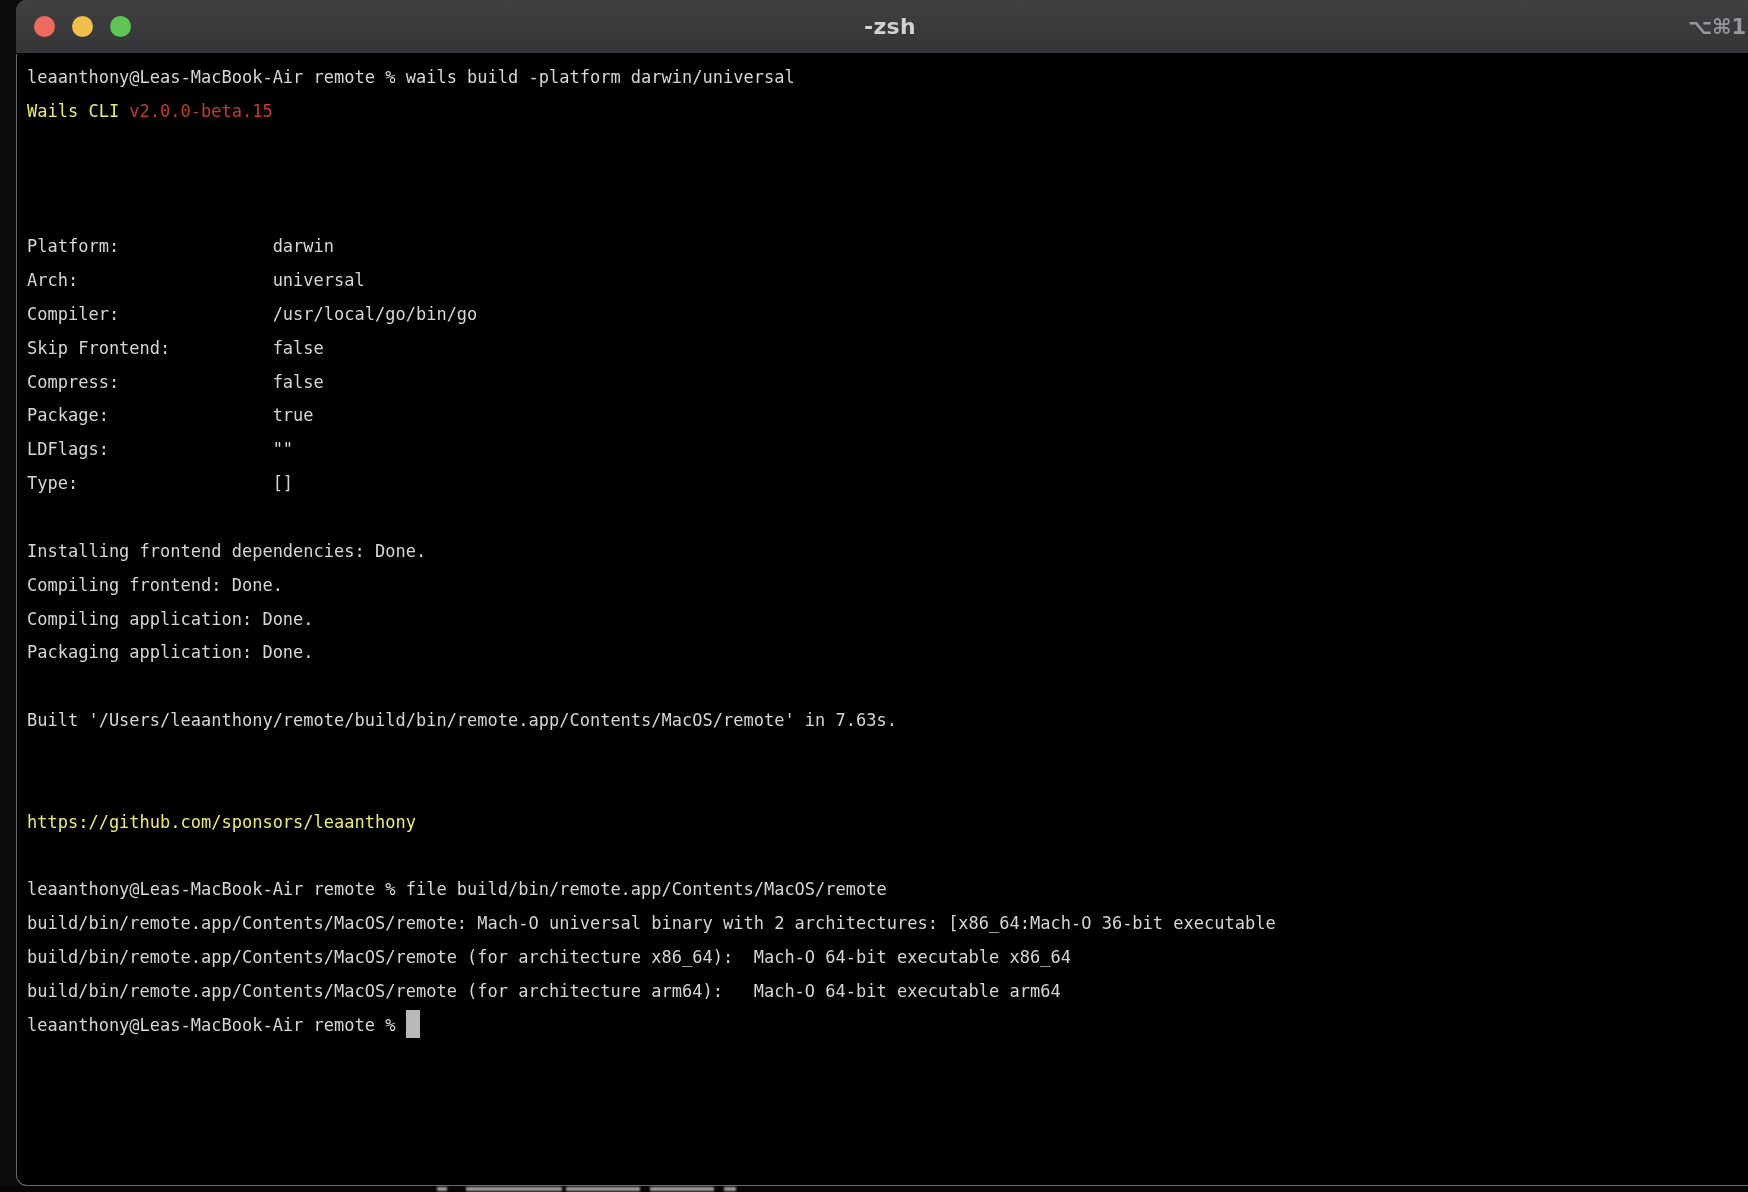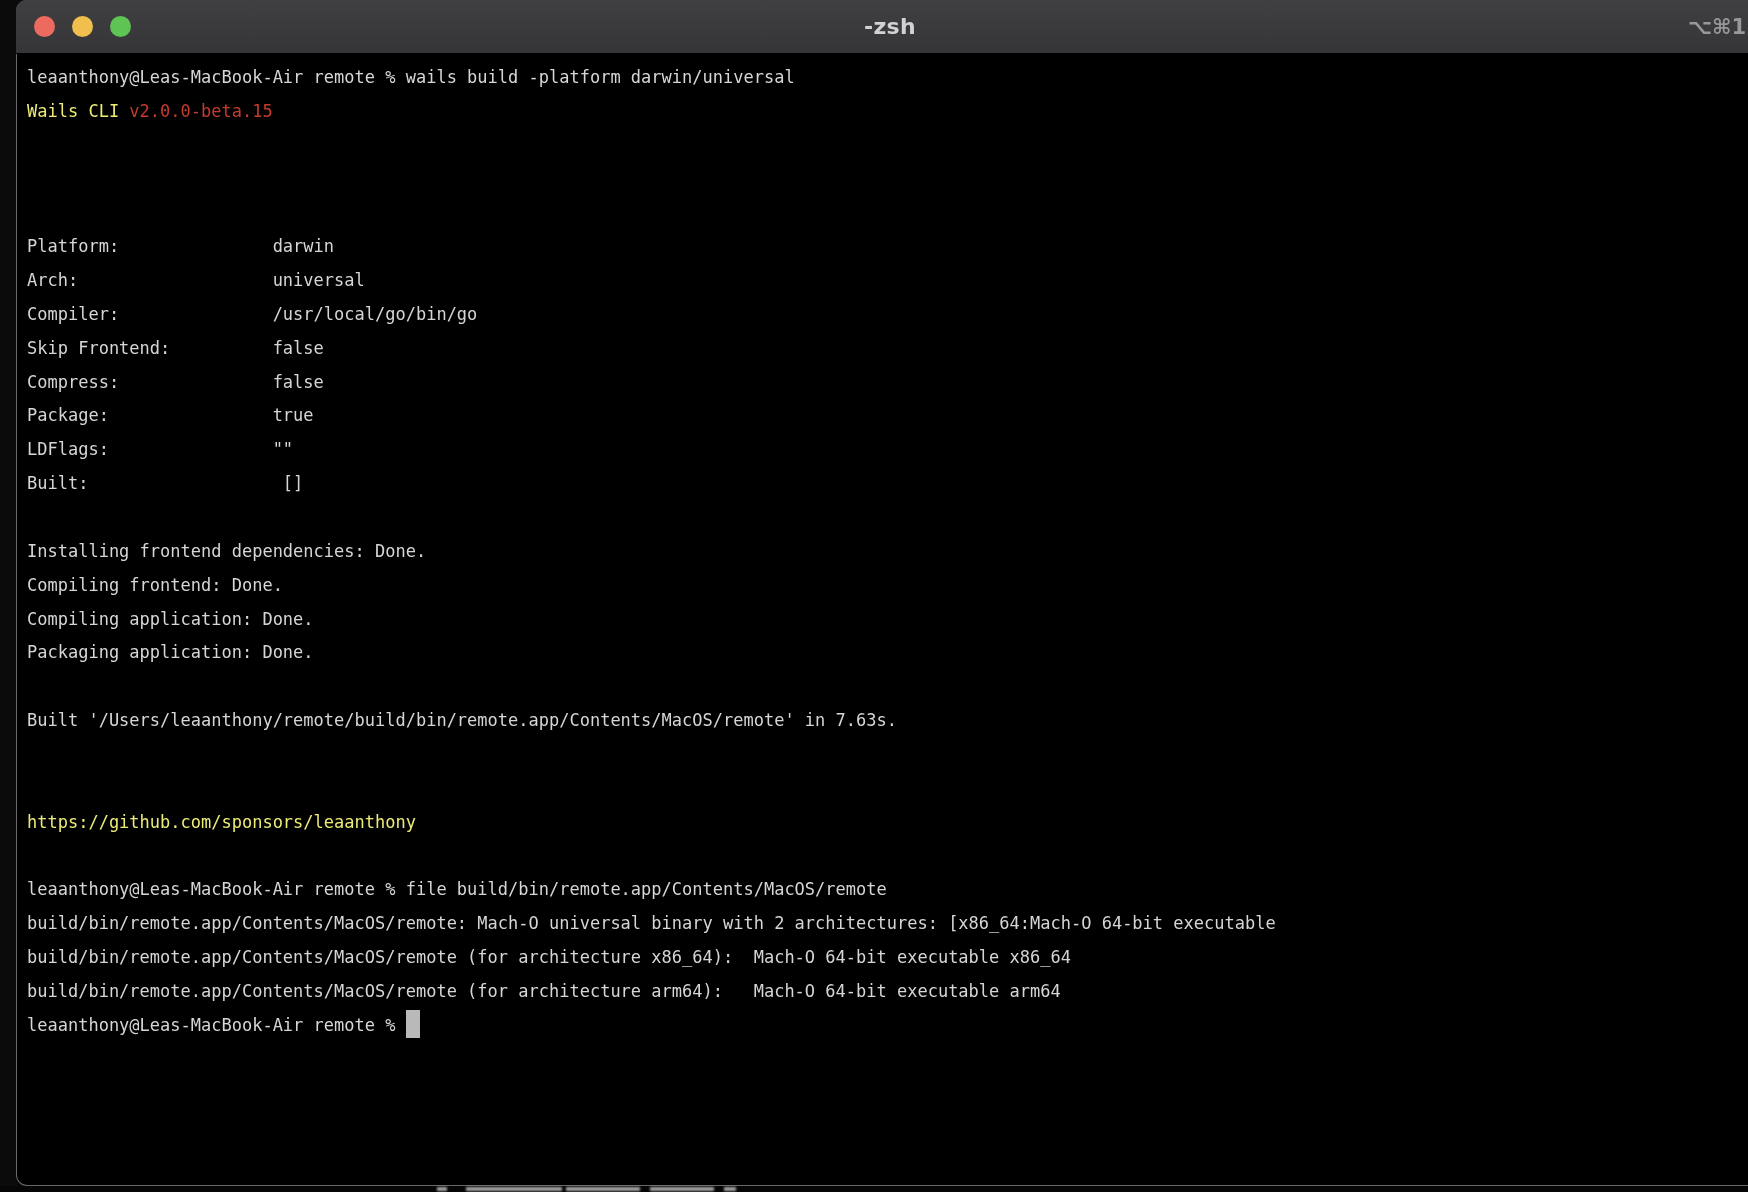--- a/index.html
+++ b/index.html
@@ -91,34 +91,34 @@
         <div class="line"></div>
         <div class="line"></div>
         <div class="line"></div>
         <div class="line"><span class="seg-default">Platform:               darwin</span></div>
         <div class="line"><span class="seg-default">Arch:                   universal</span></div>
         <div class="line"><span class="seg-default">Compiler:               /usr/local/go/bin/go</span></div>
         <div class="line"><span class="seg-default">Skip Frontend:          false</span></div>
         <div class="line"><span class="seg-default">Compress:               false</span></div>
         <div class="line"><span class="seg-default">Package:                true</span></div>
         <div class="line"><span class="seg-default">LDFlags:                ""</span></div>
-        <div class="line"><span class="seg-default">Built:                   []</span></div>
+        <div class="line"><span class="seg-default">Type:                   []</span></div>
         <div class="line"></div>
         <div class="line"><span class="seg-default">Installing frontend dependencies: Done.</span></div>
         <div class="line"><span class="seg-default">Compiling frontend: Done.</span></div>
         <div class="line"><span class="seg-default">Compiling application: Done.</span></div>
         <div class="line"><span class="seg-default">Packaging application: Done.</span></div>
         <div class="line"></div>
         <div class="line"><span class="seg-default">Built '/Users/leaanthony/remote/build/bin/remote.app/Contents/MacOS/remote' in 7.63s.</span></div>
         <div class="line"></div>
         <div class="line"></div>
         <div class="line"><span class="seg-yellow">https://github.com/sponsors/leaanthony</span></div>
         <div class="line"></div>
         <div class="line"><span class="seg-default">leaanthony@Leas-MacBook-Air remote % file build/bin/remote.app/Contents/MacOS/remote</span></div>
-        <div class="line"><span class="seg-default">build/bin/remote.app/Contents/MacOS/remote: Mach-O universal binary with 2 architectures: [x86_64:Mach-O 64-bit executable</span></div>
+        <div class="line"><span class="seg-default">build/bin/remote.app/Contents/MacOS/remote: Mach-O universal binary with 2 architectures: [x86_64:Mach-O 36-bit executable</span></div>
         <div class="line"><span class="seg-default">build/bin/remote.app/Contents/MacOS/remote (for architecture x86_64):  Mach-O 64-bit executable x86_64</span></div>
         <div class="line"><span class="seg-default">build/bin/remote.app/Contents/MacOS/remote (for architecture arm64):   Mach-O 64-bit executable arm64</span></div>
         <div class="line"><span class="seg-default">leaanthony@Leas-MacBook-Air remote % </span><span class="cursor"></span></div>
       </div>
   </div>
 </div>
 <div class="desktop-sliver">
     <div class="sliver-mark" style="left: 437px; width: 10px;"></div>
     <div class="sliver-mark" style="left: 466px; width: 96px;"></div>
     <div class="sliver-mark" style="left: 566px; width: 74px;"></div>

